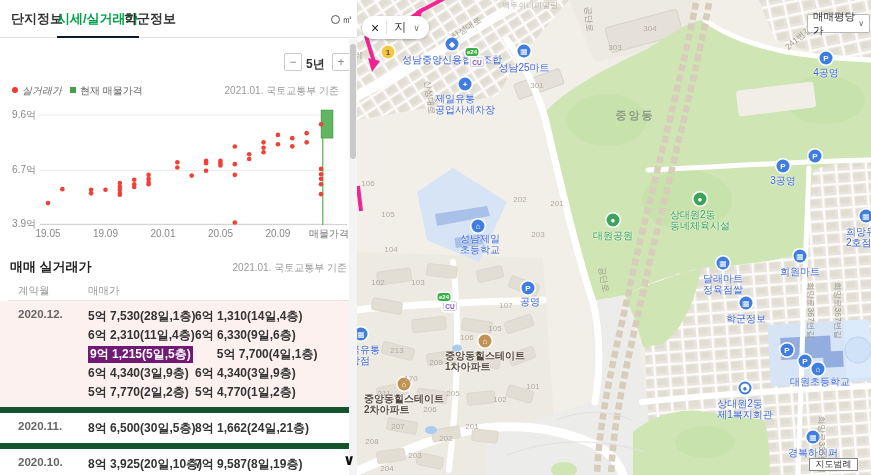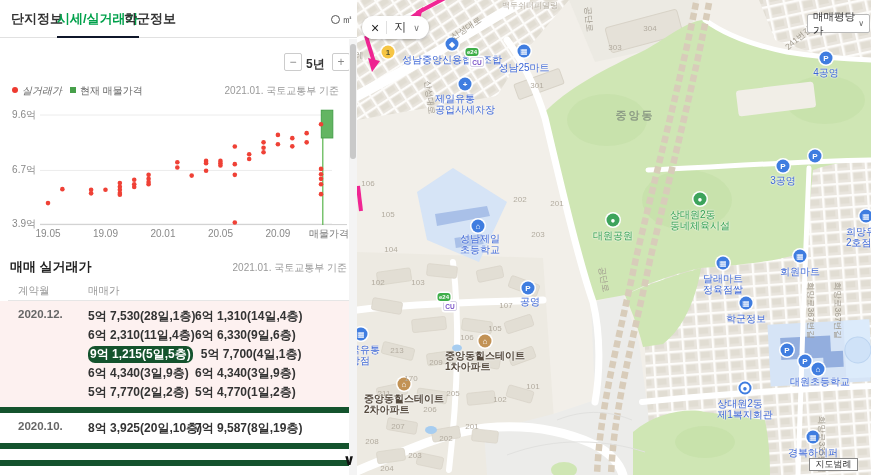--- a/index.html
+++ b/index.html
@@ -36,21 +36,21 @@
   .sec-src { position:absolute; right:10px; top:261px; font-size:10px; color:#999; }
   .thead { position:absolute; left:0; top:284px; width:349px; height:16px; font-size:10.5px; color:#999; }
   .thead .c1 { position:absolute; left:18px; } .thead .c2 { position:absolute; left:88px; }
   .thead-line { position:absolute; left:8px; top:300px; width:341px; border-top:1px solid #e6e6e6; }
   #table-rows { position:absolute; left:0; top:301px; width:349px; }
   .trow { position:relative; width:349px; border-bottom:6px solid #14532d; padding:6px 0 5px 0;font-weight:bold; }
   .trow.hot { background:#fdf1f0; }
   .tmonth { position:absolute; left:18px; top:7px; font-size:11.5px; color:#666; }
   .tline { display:flex; padding-left:88px; height:19px; align-items:center; }
   .tcell { width:107px; font-size:12px; color:#333; white-space:nowrap; }
-  .tcell.sel { background:#14532d; color:#fff; width:auto; padding:0 2px; margin-right:8px;border-radius:7px; }
+  .tcell.sel { background:#701a75; color:#fff; width:auto; padding:0 2px; margin-right:24px; }
 
   .scroll-track { position:absolute; left:349px; top:39px; width:8px; height:436px; background:#f4f4f4; }
   .scroll-thumb { position:absolute; left:350px; top:44px; width:6px; height:115px; background:#c9c9c9; border-radius:3px; cursor:pointer; }
   .scroll-chevron { position:absolute; left:343px; top:451px; font-size:15px; font-weight:bold; color:#111; cursor:pointer; z-index:5; }
 
   
   .map { position:absolute; left:357px; top:0; width:514px; height:475px; overflow:hidden; background:#f2efe9; }
   .map svg.base { position:absolute; left:0; top:0; }
   .poi { position:absolute; transform:translate(-50%,0); text-align:left; font-size:10px; line-height:10.5px; color:#3c66d6; white-space:nowrap; cursor:pointer; text-shadow:0 0 2px #fff,0 0 2px #fff; }
   .poi.green { color:#2f9e4f; }
@@ -191,20 +191,27 @@
             <span class="tcell sel">9억 1,215(5일,5층)</span>
             <span class="tcell">5억 7,700(4일,1층)</span>
           </div>
           <div class="tline">
             <span class="tcell">6억 4,340(3일,9층)</span>
             <span class="tcell">6억 4,340(3일,9층)</span>
           </div>
           <div class="tline">
             <span class="tcell">5억 7,770(2일,2층)</span>
             <span class="tcell">5억 4,770(1일,2층)</span>
+          </div>
+        </div>
+        <div class="trow">
+          <span class="tmonth">2020.11.</span>
+          <div class="tline">
+            <span class="tcell">8억 6,500(30일,5층)</span>
+            <span class="tcell">8억 1,662(24일,21층)</span>
           </div>
         </div>
         <div class="trow">
           <span class="tmonth">2020.10.</span>
           <div class="tline">
             <span class="tcell">8억 3,925(20일,10층)</span>
             <span class="tcell">7억 9,587(8일,19층)</span>
           </div>
         </div>
         <div class="trow"></div>

